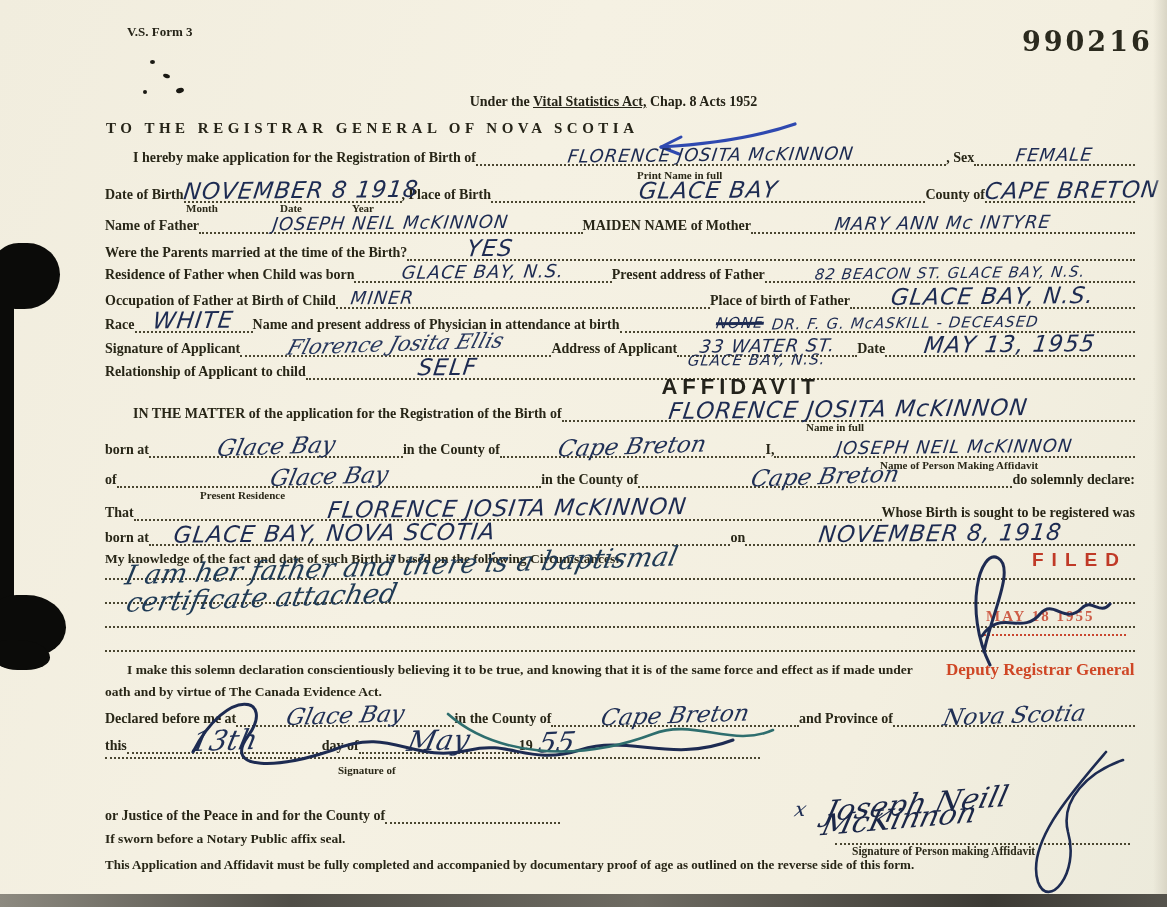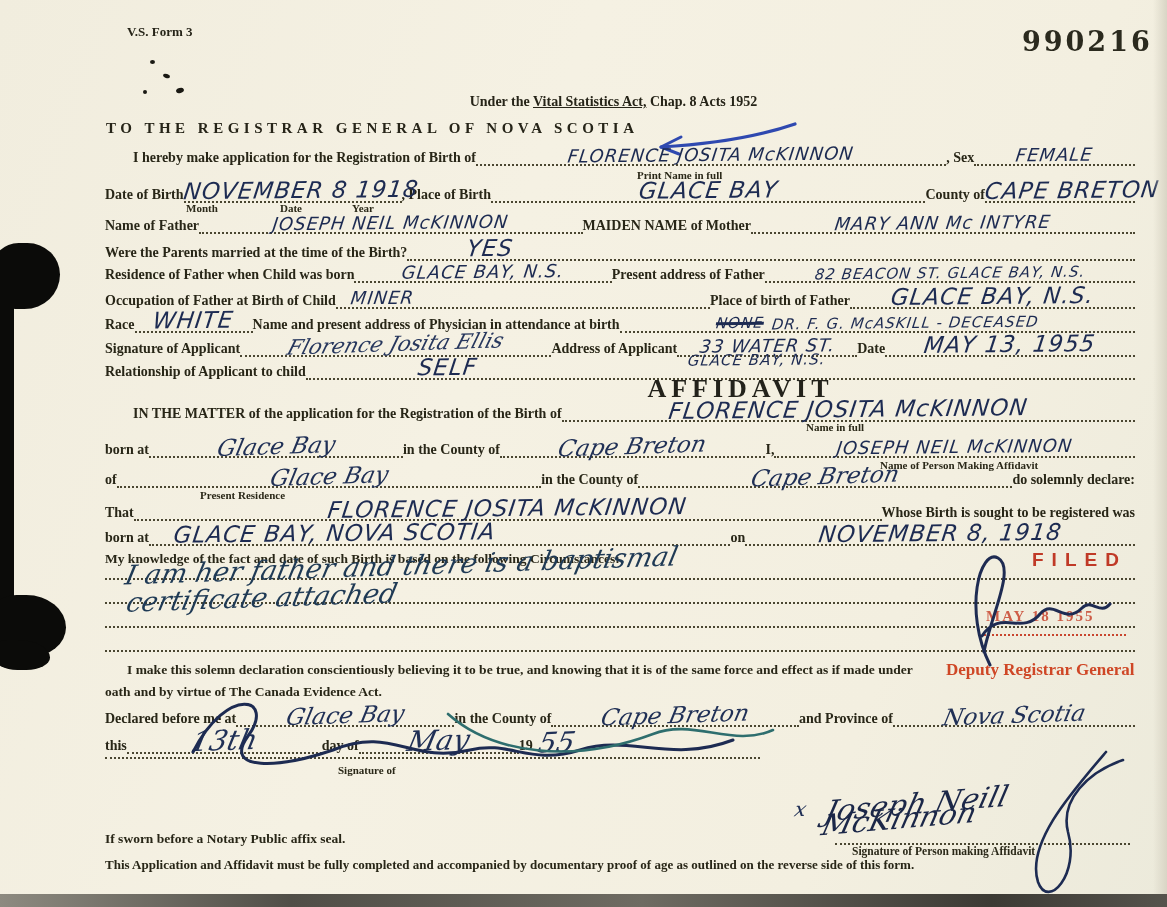--- a/index.html
+++ b/index.html
@@ -29,21 +29,21 @@
   .vsform{position:absolute;left:127px;top:24px;font-weight:700;font-size:13px;}
   .filenum{position:absolute;left:1022px;top:26px;font-family:"DejaVu Serif",serif;
       font-weight:700;font-size:27px;letter-spacing:3px;color:#2b2a1e;}
   .province{position:absolute;left:60px;right:0;top:36px;text-align:center;
       font-weight:700;font-size:15px;letter-spacing:2px;}
   .title{position:absolute;left:60px;right:0;top:56px;text-align:center;
       font-family:"Liberation Sans",sans-serif;font-weight:700;font-size:30px;letter-spacing:3px;color:#21201a;}
   .subtitle{position:absolute;left:60px;right:0;top:94px;text-align:center;font-weight:700;font-size:14px;}
   .addressee{position:absolute;left:106px;top:120px;font-weight:700;font-size:15px;letter-spacing:4.5px;}
   .affheading{position:absolute;left:0;right:0;top:374px;padding-left:314px;text-align:center;
-      font-family:Liberation Serif, serif;font-weight:700;font-size:26px;letter-spacing:5px;color:#23221b;}
+      font-family:Liberation Sans, sans-serif;font-weight:700;font-size:22px;letter-spacing:5px;color:#23221b;}
   
   .para{position:absolute;left:105px;right:32px;font-weight:700;font-size:13.5px;color:#282617;}
   
   .filed{position:absolute;left:1032px;top:549px;color:#c03a27;font-family:"Liberation Sans",sans-serif;
       font-weight:700;font-size:19px;letter-spacing:8px;}
   .stampdate{position:absolute;left:986px;top:608px;color:#c8452e;font-weight:700;font-size:15px;
       letter-spacing:2px;opacity:.85;}
   .reddots{position:absolute;left:984px;top:634px;width:142px;border-top:2px dotted #c8452e;}
   .deputy{position:absolute;left:946px;top:660px;color:#cf4726;font-weight:700;font-size:17px;}
   
@@ -225,20 +225,24 @@
     <span class="nofill" style="padding-left:6px;"><span class="cur" style="font-size:28px;">55</span></span>
   </div>
 
   <div class="dotrow" style="top:757px;width:655px;"></div>
   <div class="note" style="left:338px;top:764px;">Signature of</div>
   <svg style="left:148px;top:692px;" width="650" height="90" viewBox="0 0 650 90">
     <path d="M45,60 C80,-8 128,6 100,44 C74,80 132,76 185,58 C245,34 262,72 322,58 C362,48 382,74 432,58 C482,42 522,72 585,48" stroke="#1d2b52" stroke-width="3" fill="none" stroke-linecap="round"></path>
     <path d="M300,22 C345,62 425,72 505,42 C545,26 585,56 625,38" stroke="#2e6e6e" stroke-width="2.6" fill="none" stroke-linecap="round"></path>
   </svg>
 
+  <div class="line" style="top:808px;right:auto;width:560px;">
+    <span class="lbl">or Justice of the Peace in and for the County of</span>
+    <span class="fill" style="flex:0 0 175px;"></span>
+  </div>
   <div class="para" style="top:831px;">If sworn before a Notary Public affix seal.</div>
 
   <div style="position:absolute;left:795px;top:800px;"><span class="cur" style="font-size:20px;">x</span></div>
   <div style="position:absolute;left:828px;top:790px;width:330px;">
     <span class="sigtext" style="font-size:29px;transform:skewX(-18deg) rotate(-5deg);color:#1b2748;">Joseph Neill McKinnon</span>
   </div>
   <div class="dotrow" style="left:835px;top:843px;width:295px;"></div>
   <div class="note" style="left:852px;top:845px;font-size:11.5px;">Signature of Person making Affidavit</div>
 
   <svg style="left:1008px;top:752px;" width="135" height="155" viewBox="0 0 135 155">

